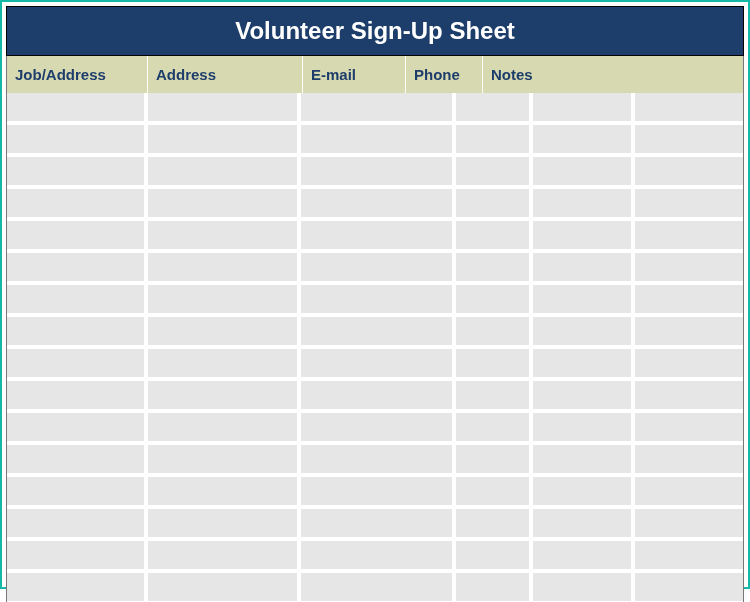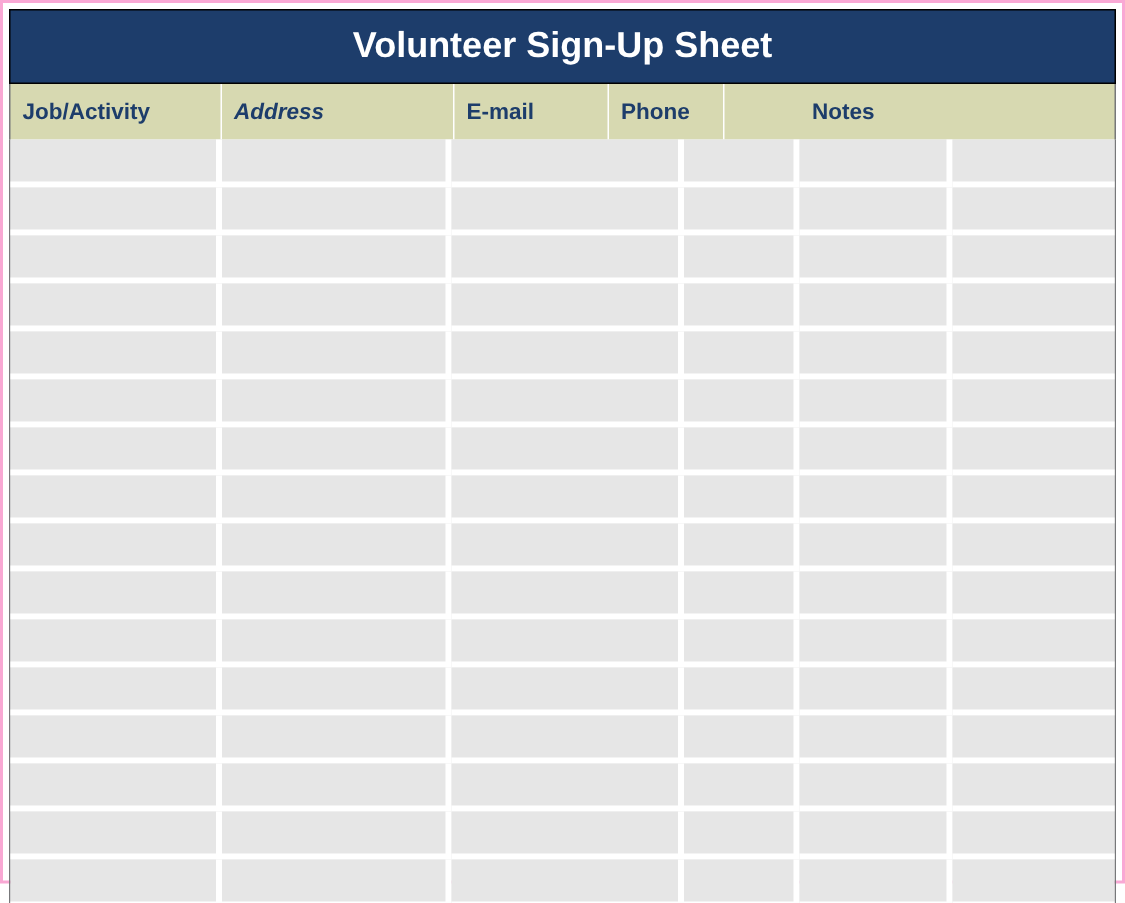--- a/index.html
+++ b/index.html
@@ -10,21 +10,21 @@
     body {
       font-family: Arial, Helvetica, sans-serif;
       background: #ffffff;
       width: 750px;
       height: 602px;
       overflow: hidden;
     }
     .outer-frame {
       width: 750px;
       height: 589px;
-      border: 2px solid #f9a8d4;
+      border: 2px solid #14b8a6;
       padding: 4px;
       background: #ffffff;
     }
     .title-bar {
       background: #1d3d6b;
       color: #ffffff;
       text-align: center;
       font-size: 24px;
       font-weight: bold;
       padding: 10px 0;
@@ -38,52 +38,51 @@
     }
     .header-cell {
       color: #1d3d6b;
       font-weight: bold;
       font-size: 15px;
       padding: 10px 8px;
       border-right: 1px solid #ffffff;
     }
     .header-cell:last-child {
       border-right: none;
-      text-align: right;
     }
     .data-rows {
       border-left: 1px solid #77787a;
       border-right: 1px solid #77787a;
     }
     .data-row {
       display: flex;
       height: 32px;
     }
     .data-cell {
       background: #e6e6e6;
       border-right: 4px solid #ffffff;
       border-bottom: 4px solid #ffffff;
     }
     .data-cell:last-child {
       border-right: none;
     }
     .col-job { width: 141px; }
     .col-name { width: 154px; }
-    .col-address { width: 155px; font-style: italic; }
+    .col-address { width: 155px; }
     .col-phone { width: 77px; }
     .col-email { width: 103px; }
     .col-notes { width: 108px; }
   </style>
 </head>
 <body>
 
 <div class="outer-frame">
   <div class="title-bar">Volunteer Sign-Up Sheet</div>
   <div class="header-row">
-    <div class="header-cell col-job">Job/Activity</div>
+    <div class="header-cell col-job">Job/Address</div>
     <div class="header-cell col-address">Address</div>
     <div class="header-cell col-email">E-mail</div>
     <div class="header-cell col-phone">Phone</div>
     <div class="header-cell col-notes">Notes</div>
   </div>
   <div class="data-rows">
     <div class="data-row">
       <div class="data-cell col-job"></div>
       <div class="data-cell col-name"></div>
       <div class="data-cell col-address"></div>

